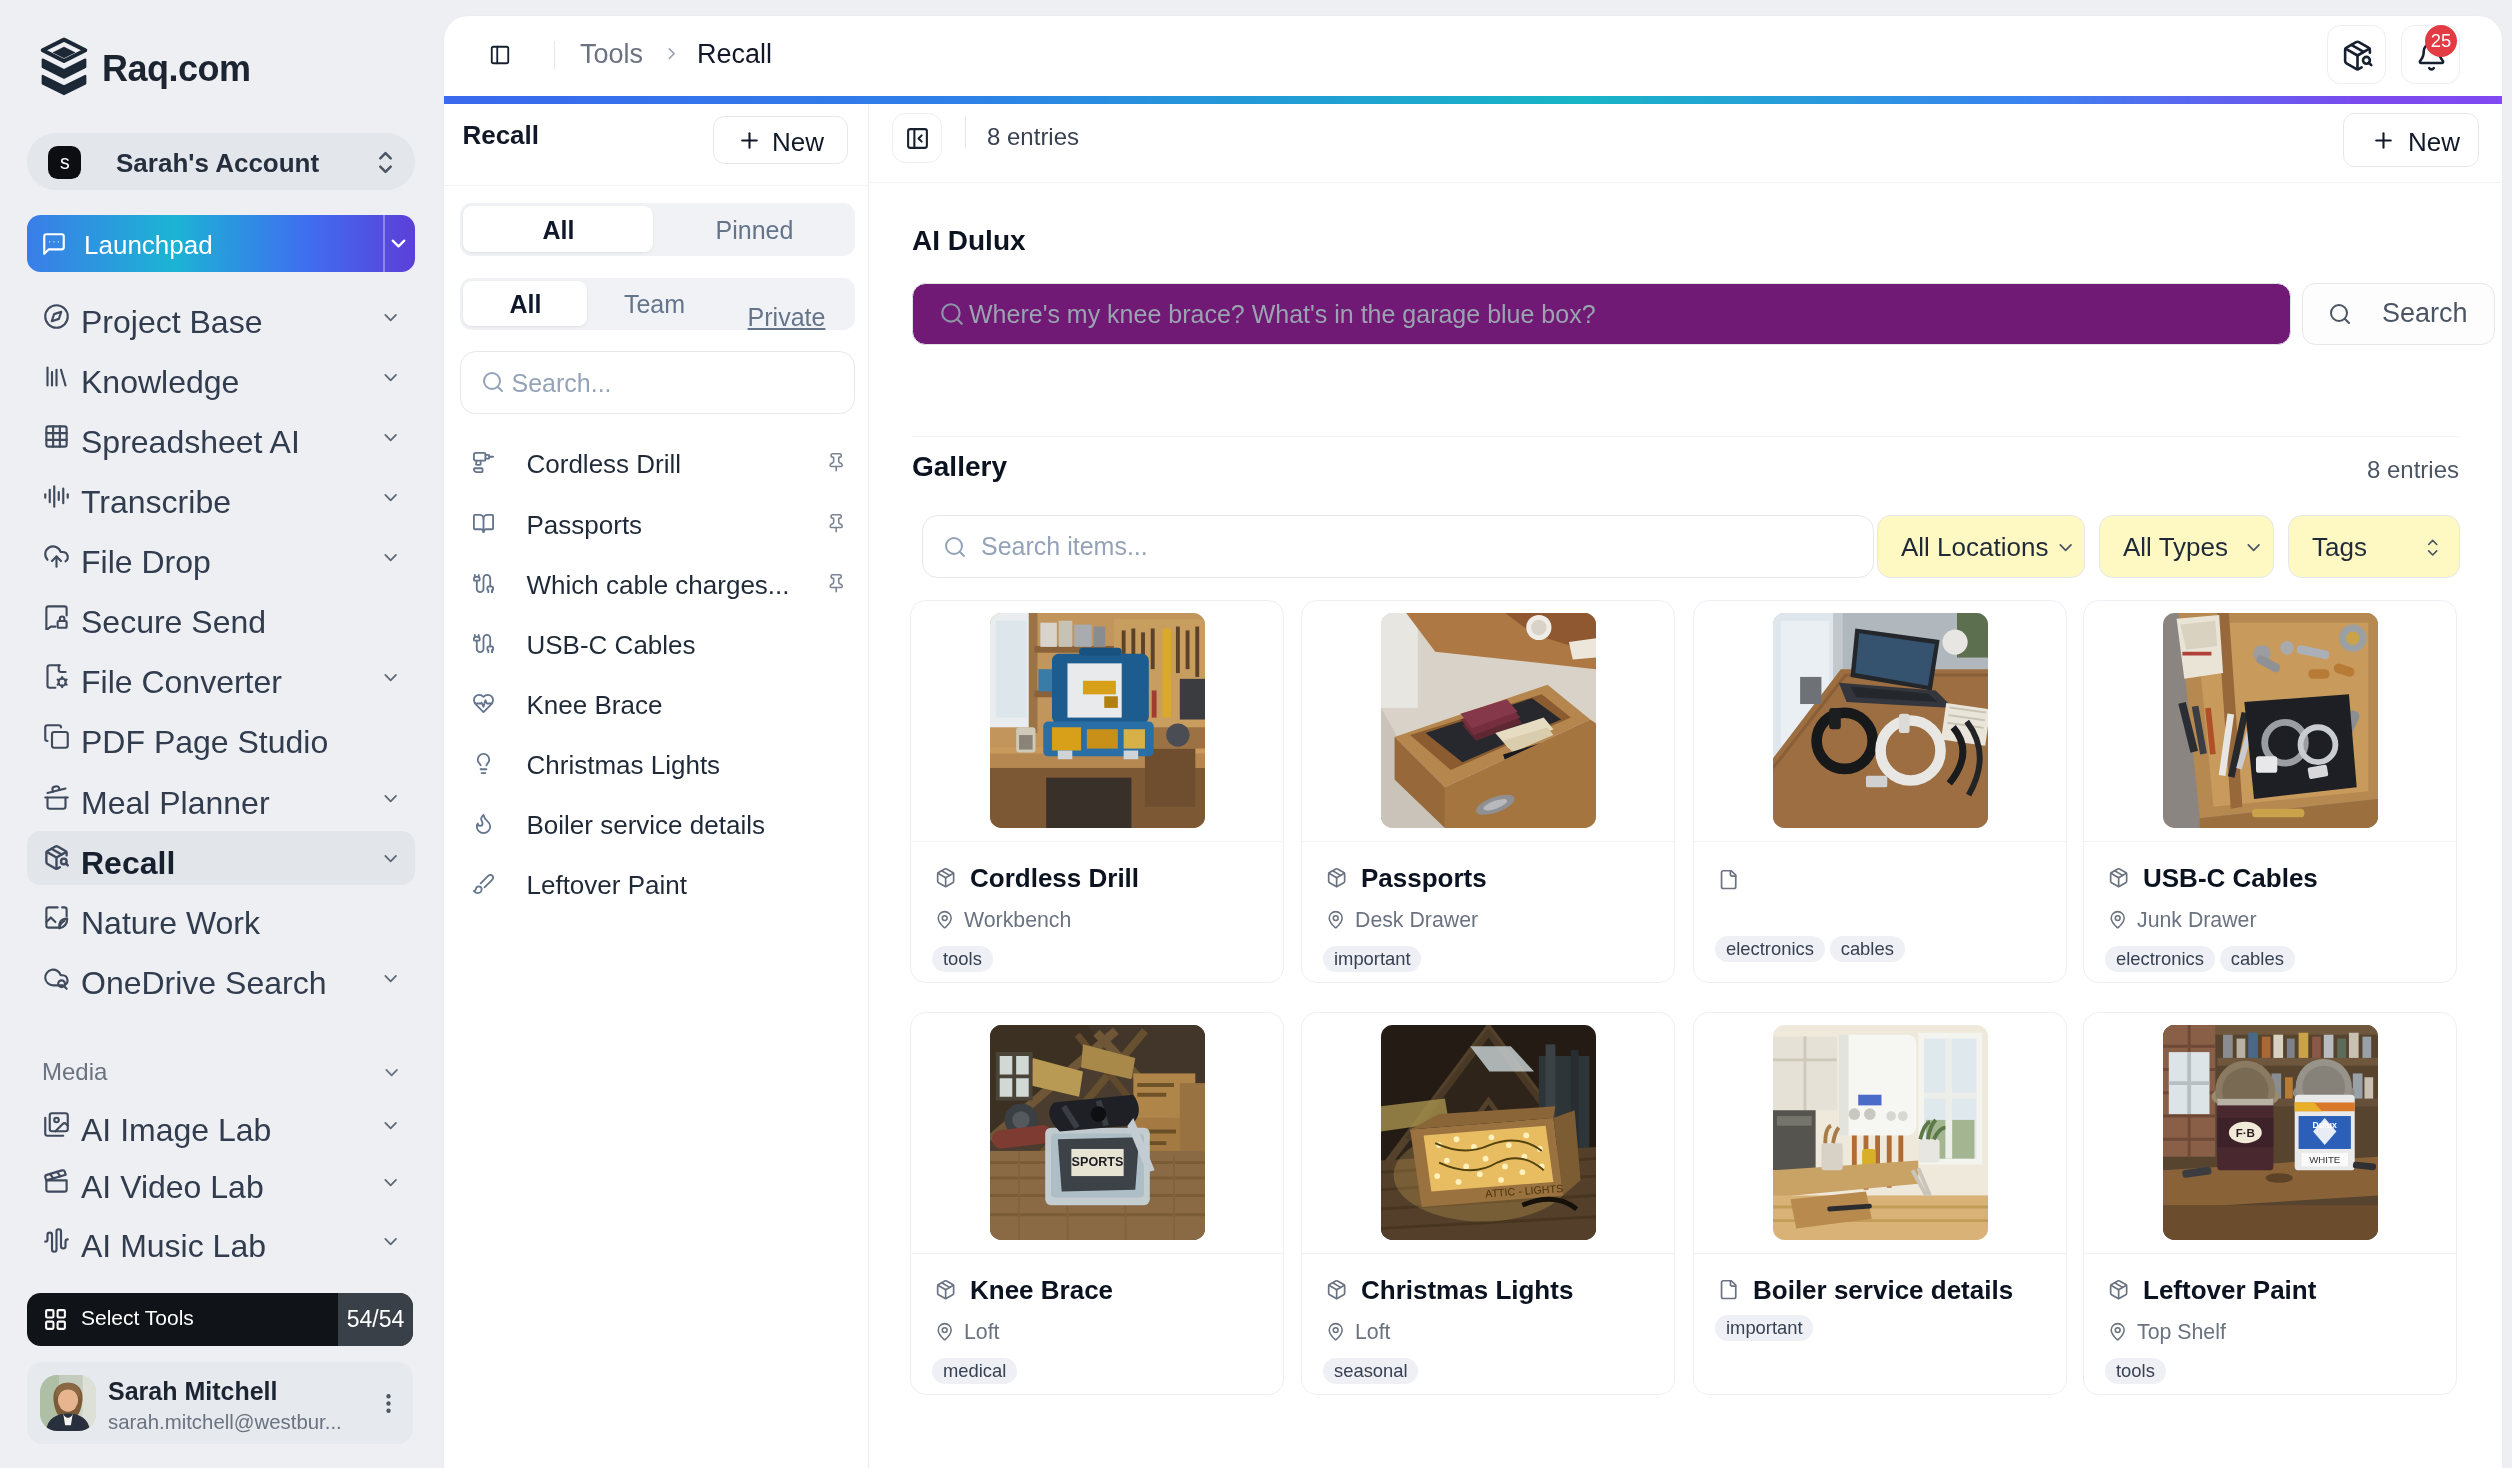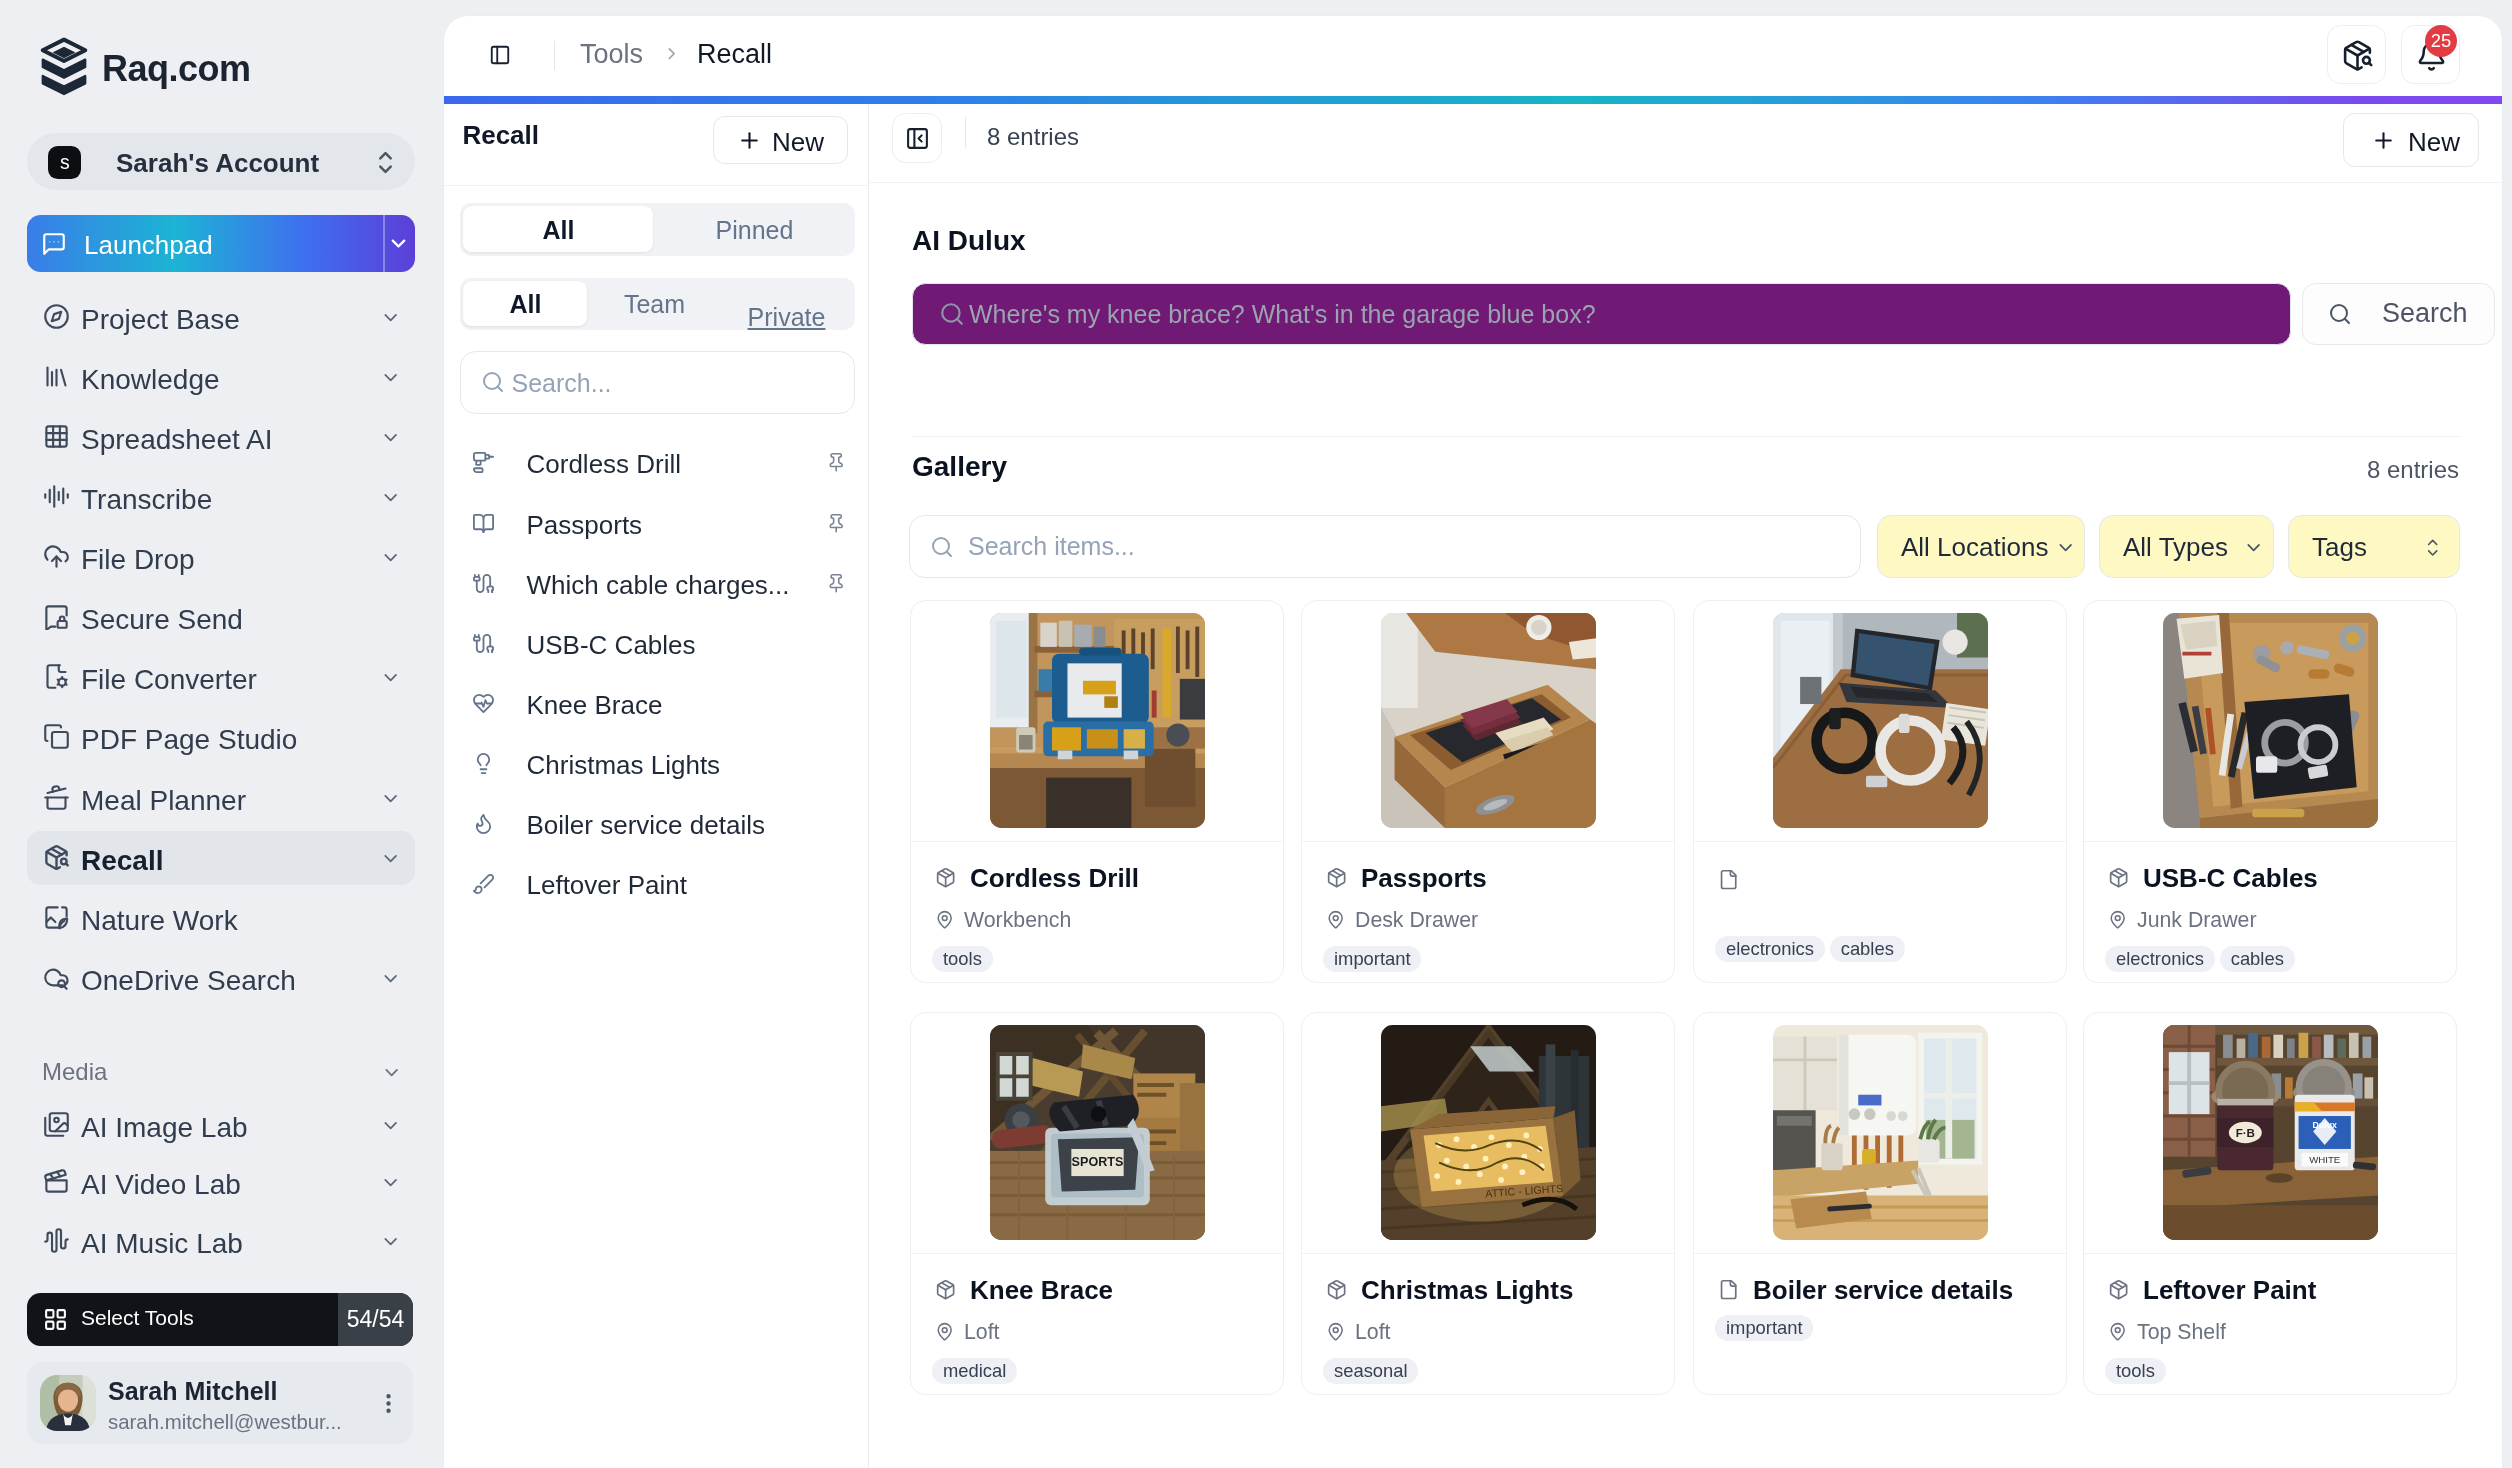--- a/index.html
+++ b/index.html
@@ -12,21 +12,21 @@
 #sidebar { position:absolute; left:0; top:0; width:443px; height:1468px; }
 .logo { position:absolute; left:37px; top:37px; }
 .logoname { position:absolute; left:102px; top:48px; font-size:36px; font-weight:700; color:#1b2430; letter-spacing:-0.5px;}
 .acct { position:absolute; left:27px; top:133px; width:388px; height:57px; background:#e3e6eb; border-radius:29px; }
 .acct .sq { position:absolute; left:21.3px; top:12.6px; width:33px; height:33px; background:#0c0e12; border-radius:9.7px; color:#fff; font-size:19.4px; text-align:center; line-height:33px; }
 .acct .nm { position:absolute; left:69px; top:14.5px; font-size:26px; font-weight:700; color:#252f3d;margin-left:20px; }
 .launch { position:absolute; left:27px; top:215px; width:388px; height:57px; border-radius:13.6px; background:linear-gradient(90deg,#3a7de8 0%, #1cb4d4 38%, #3f6ef0 72%, #5c3fd8 100%); color:#fff; }
 .launch .txt { position:absolute; left:57px; top:14.5px; font-size:26px; font-weight:500; }
 .launch .div { position:absolute; left:356px; top:0; width:1.9px; height:57px; background:rgba(255,255,255,0.32); }
 .mitem { position:absolute; left:27px; width:388px; height:54px; }
-.mitem .t { position:absolute; left:54px; top:13.6px; font-size:28px; color:#313c4e; }
+.mitem .t { position:absolute; left:54px; top:13.6px; font-size:32px; color:#313c4e; }
 .mitem.active { background:#e2e5ea; border-radius:13.6px; }
 .mitem.active .t { font-weight:700; color:#16202e; }
 .mlabel { position:absolute; left:42px; top:1058px; font-size:24px; color:#6b7280; }
 #seltools { position:absolute; left:27px; top:1293px; width:386px; height:53px; background:#101418; border-radius:13.6px; overflow:hidden; }
 #seltools .t { position:absolute; left:54px; top:12.6px; color:#fff; font-size:21px; }
 #seltools .cnt { position:absolute; left:311px; top:0; width:75px; height:53px; background:#3a4048; color:#fff; font-size:23px; text-align:center; line-height:53px; }
 #profile { position:absolute; left:27px; top:1362px; width:386px; height:82px; background:#e6e9ee; border-radius:15.5px; }
 #profile .nm { position:absolute; left:81px; top:14.5px; font-size:25px; font-weight:700; color:#1b2430; }
 #profile .em { position:absolute; left:81px; top:49px; font-size:20.4px; color:#6b7280; }
 #profile .av { position:absolute; left:12.6px; top:12.6px; width:56px; height:56px; border-radius:17.4px; overflow:hidden; }
@@ -65,21 +65,21 @@
 #mdiv2 { position:absolute; left:0; top:77px; width:1634px; height:1px; background:#f0f2f5; }
 .h2 { font-size:28px; font-weight:700; color:#0b1220; }
 #aih { position:absolute; left:43px; top:120px; }
 #aiinput { position:absolute; left:43px; top:178px; width:1379px; height:62px; border:1px solid #e2e6eb; border-radius:13.6px; background:#701a75; }
 #aiinput .ph { position:absolute; left:56px; top:16.5px; font-size:25px; color:#9aa3b0; }
 #aibtn { position:absolute; left:1433px; top:178px; width:193px; height:62px; border:1px solid #e5e7eb; border-radius:13.6px; background:#fdfdfe; }
 #aibtn .t { position:absolute; left:79px; top:14.5px; font-size:27px; color:#4b5563; }
 #mdiv3 { position:absolute; left:43px; top:331px; width:1548px; height:1px; background:#f0f2f5; }
 #galh { position:absolute; left:43px; top:346px; }
 #galent { position:absolute; top:351px; right:44px; font-size:24px; color:#4b5563; }
-#gsearch { position:absolute; left:40px; top:410px; width:952px; height:63px; border:1px solid #e5e7eb; border-radius:15.5px; }
+#gsearch { position:absolute; left:53px; top:410px; width:952px; height:63px; border:1px solid #e5e7eb; border-radius:15.5px; }
 #gsearch .ph { position:absolute; left:58px; top:16.5px; font-size:25px; color:#94a3b8; }
 .drop { position:absolute; top:410px; height:63px; border:1px solid #e5e7eb; border-radius:13.6px; background:#fef9c3; }
 .drop .t { position:absolute; left:23px; top:16.5px; font-size:26px; color:#1f2937; }
 
 
 .card { position:absolute; width:374px; background:#fff; border:1px solid #eceff3; border-radius:15.5px; }
 .card .ph { position:absolute; left:79px; top:12.6px; width:215px; height:215px; border-radius:11.6px; overflow:hidden; }
 .card .cdv { position:absolute; left:0; top:240px; width:372px; height:1px; background:#f0f2f5; }
 .card .tt { position:absolute; left:59px; font-size:26px; font-weight:700; color:#0b1220; width:300px;}
 .card .lt { position:absolute; left:53px; top:307px; font-size:21.3px; color:#6b7280; }

